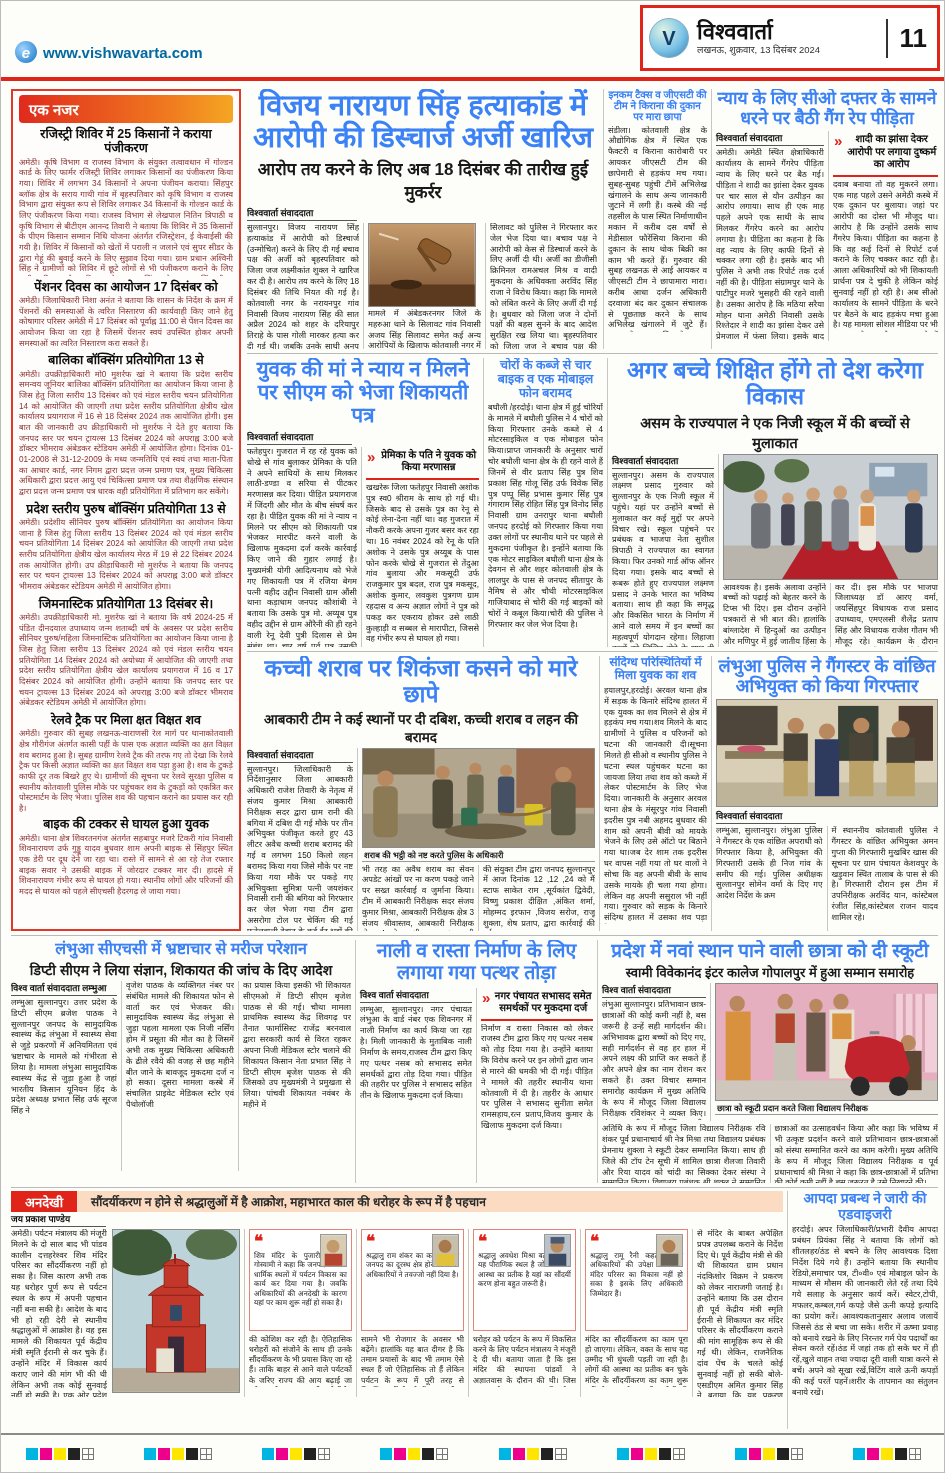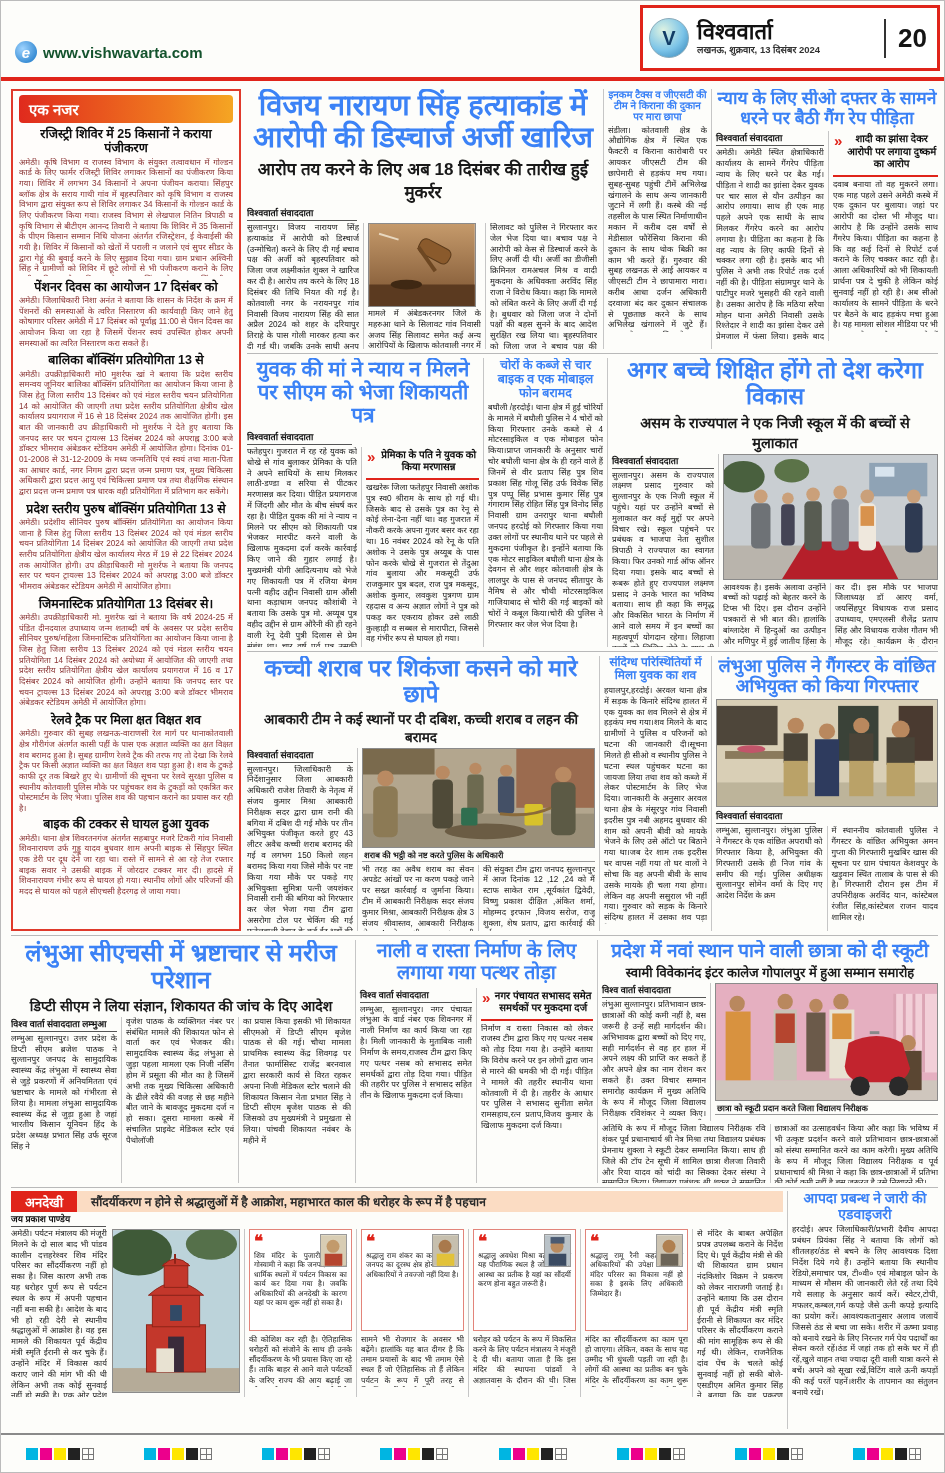--- a/index.html
+++ b/index.html
@@ -1,26 +1,26 @@
 <!DOCTYPE html>
 <html><head>
 <meta charset="utf-8">
 <style>
 *{box-sizing:border-box;margin:0;padding:0}
 body{background:#d9d9d9;font-family:"Liberation Sans","DejaVu Sans",sans-serif}
 .page{position:relative;width:945px;height:1473px;margin:0 auto;background:#fdfdfa;color:#151515;overflow:hidden;border:1px solid #bbb}
 
 .mast-left{position:absolute;left:14px;top:40px;display:flex;align-items:center;gap:6px}
 .e-icon{width:22px;height:22px;border-radius:50%;background:radial-gradient(circle at 35% 35%,#9fd4ff,#1272c4);color:#fff;font-weight:800;font-size:15px;display:flex;align-items:center;justify-content:center;font-style:italic}
-.site{font-weight:800;font-size:15px;color:#14532d}
+.site{font-weight:800;font-size:15px;color:#0369a1}
 .mast-center{position:absolute;left:300px;top:22px;width:330px;text-align:center;font-weight:800;font-size:25px;color:#111}
 .mast-box{position:absolute;right:4px;top:4px;width:300px;height:66px;border:3px solid #e0241a;display:flex;align-items:center;padding:4px 6px;gap:8px;background:#fff}
 .globe{width:40px;height:40px;border-radius:50%;background:radial-gradient(circle at 35% 30%,#dff3e2,#7cc4e8 55%,#2e7fb5);border:1px solid #8ab;display:flex;align-items:center;justify-content:center;color:#123c66;font-weight:900;font-size:20px}
 .pname{font-weight:800;font-size:22px;color:#111;line-height:1}
-.edline{font-weight:700;font-size:9.5px;color:#333;}
+.edline{font-weight:400;font-size:9.5px;color:#333;}
 .pageno{margin-left:auto;border-left:2px solid #333;padding:4px 4px 4px 12px;font-weight:800;font-size:26px}
 .mast-rule{position:absolute;left:0;top:76px;width:945px;height:4px;background:#e0241a}
 
 .sidebar{position:absolute;left:10px;top:88px;width:230px;height:842px;border:2px solid #e0392b;background:#fffdfb;padding:4px 6px;overflow:hidden}
 .sb-head{background:linear-gradient(90deg,#e02a1d,#f07a1f 70%,#f5a623);color:#fff;font-weight:800;font-size:15px;padding:4px 10px;border-radius:4px;margin-bottom:4px}
 .sb-h{font-weight:800;font-size:12.5px;text-align:center;line-height:1.15;margin:4px 0 2px;color:#0e0e0e}
 .sb-b{font-size:8.2px;line-height:1.3;text-align:justify;color:#8a3434;overflow:hidden}
 
 .hd{font-weight:800;color:#3b82f6;text-align:center;line-height:1.12}
 .sub{font-weight:700;text-align:center;color:#191919}
@@ -60,21 +60,21 @@
   <div class="mast-left">
     <span class="e-icon">e</span>
     <span class="site">www.vishwavarta.com</span>
   </div>
   <div class="mast-box">
     <span class="globe">V</span>
     <span>
       <span class="pname">विश्ववार्ता</span>
       <span class="edline" style="display:block">लखनऊ,  शुक्रवार, 13 दिसंबर 2024</span>
     </span>
-    <span class="pageno">20</span>
+    <span class="pageno">11</span>
   </div>
   <div class="mast-rule"></div>
 
   <div class="sidebar">
     <div class="sb-head">एक नजर</div>
     <div>
       <div class="sb-h">रजिस्ट्री शिविर में 25 किसानों ने कराया पंजीकरण</div>
       <div class="sb-b" style="max-height:118px">अमेठी। कृषि विभाग व राजस्व विभाग के संयुक्त तत्वावधान में गोल्डन कार्ड के लिए फार्मर रजिस्ट्री शिविर लगाकर किसानों का पंजीकरण किया गया। शिविर में लगभग 34 किसानों ने अपना पंजीयन कराया। सिंहपुर ब्लॉक क्षेत्र के सराय गाथी गांव में बृहस्पतिवार को कृषि विभाग व राजस्व विभाग द्वारा संयुक्त रूप से शिविर लगाकर 34 किसानों के गोल्डन कार्ड के लिए पंजीकरण किया गया। राजस्व विभाग से लेखपाल नितिन त्रिपाठी व कृषि विभाग से बीटीएम आनन्द तिवारी ने बताया कि शिविर में 35 किसानों के पीएम किसान सम्मान निधि योजना अंतर्गत रजिस्ट्रेशन, ई केवाईसी की गयी है। शिविर में किसानों को खेतों में पराली न जलाने एवं सुपर सीडर के द्वारा गेहूं की बुवाई करने के लिए सुझाव दिया गया। ग्राम प्रधान अश्विनी सिंह ने ग्रामीणों को शिविर में छूटे लोगों से भी पंजीकरण कराने के लिए अपील की इस दौरान किसान शेर बहादुर सिंह, ओम प्रकाश सिंह, रीता, गीता, सुनीता, राम सागर सहित तमाम लोग मौजूद रहे</div>
     </div>
     <div>
@@ -284,21 +284,21 @@
       <div class="byline" style="width:100px;margin-top:2px">विश्ववार्ता संवाददाता</div>
       <div class="cols" style="height:112px">
         <div class="body" style="flex:1">लम्भुआ, सुल्तानपुर। लंभुआ पुलिस ने गैंगस्टर के एक वांछित अपराधी को गिरफ्तार किया है, अभियुक्त की गिरफ्तारी उसके ही निज गांव के समीप की गई। पुलिस अधीक्षक सुल्तानपुर सोमेन वर्मा के दिए गए आदेश निर्देश के क्रम</div>
         <div class="body cdiv" style="flex:1">में स्थाननीय कोतवाली पुलिस ने गैंगस्टर के वांछित अभियुक्त अमन गुप्ता की गिरफ्तारी मुखबिर खास की सूचना पर ग्राम पंचायत केशवपुर के खड़ुवान स्थित तालाब के पास से की है। गिरफ्तारी दौरान इस टीम में उपनिरीक्षक अरविंद यान, कांस्टेबल रंजीत सिंह,कांस्टेबल राजन यादव शामिल रहे।</div>
       </div>
     </div>
   </div>
 
   <div class="row" style="left:10px;top:934px;width:927px;height:248px;border-top:1px solid #b9b9b9;padding-top:4px">
     <div class="art" style="width:340px">
-      <div class="hd" style="font-size:24px">लंभुआ सीएचसी में भ्रष्टाचार से मरीज परेशान</div>
+      <div class="hd" style="font-size:16px">लंभुआ सीएचसी में भ्रष्टाचार से मरीज परेशान</div>
       <div class="sub" style="font-size:14px;margin:2px 0">डिप्टी सीएम ने लिया संज्ञान, शिकायत की जांच के दिए आदेश</div>
       <div class="cols" style="height:190px">
         <div style="width:106px">
           <div class="byline">विश्व वार्ता संवाददाता लम्भुआ</div>
           <div class="body" style="height:172px">लम्भुआ सुल्तानपुर। उत्तर प्रदेश के डिप्टी सीएम ब्रजेश पाठक ने सुल्तानपुर जनपद के सामुदायिक स्वास्थ्य केंद्र लंभुआ में स्वास्थ्य सेवा से जुड़े प्रकरणों में अनियमितता एवं भ्रष्टाचार के मामले को गंभीरता से लिया है। मामला लंभुआ सामुदायिक स्वास्थ्य केंद्र से जुड़ा हुआ है जहां भारतीय किसान यूनियन हिंद के प्रदेश अध्यक्ष प्रभात सिंह उर्फ सूरज सिंह ने</div>
         </div>
         <div class="body cdiv" style="flex:1">वृजेश पाठक के व्यक्तिगत नंबर पर संबंधित मामले की शिकायत फोन से वार्ता कर एवं भेजकर की। सामुदायिक स्वास्थ्य केंद्र लंभुआ से जुड़ा पहला मामला एक निजी नर्सिंग होम में प्रसूता की मौत का है जिसमें अभी तक मुख्य चिकित्सा अधिकारी के ढीले रवैये की वजह से छह महीने बीत जाने के बावजूद मुकदमा दर्ज न हो सका। दूसरा मामला कस्बे में संचालित प्राइवेट मेडिकल स्टोर एवं पैथोलॉजी</div>
         <div class="body cdiv" style="flex:1">का प्रयास किया इसकी भी शिकायत सीएमओ में डिप्टी सीएम बृजेश पाठक से की गई। चौथा मामला प्राथमिक स्वास्थ्य केंद्र शिवगढ़ पर तैनात फार्मासिस्ट राजेंद्र बरनवाल द्वारा सरकारी कार्य से विरत रहकर अपना निजी मेडिकल स्टोर चलाने की शिकायत किसान नेता प्रभात सिंह ने डिप्टी सीएम बृजेश पाठक से की जिसको उप मुख्यमंत्री ने प्रमुखता से लिया। पांचवी शिकायत नवंबर के महीने में</div>
       </div>
     </div>

